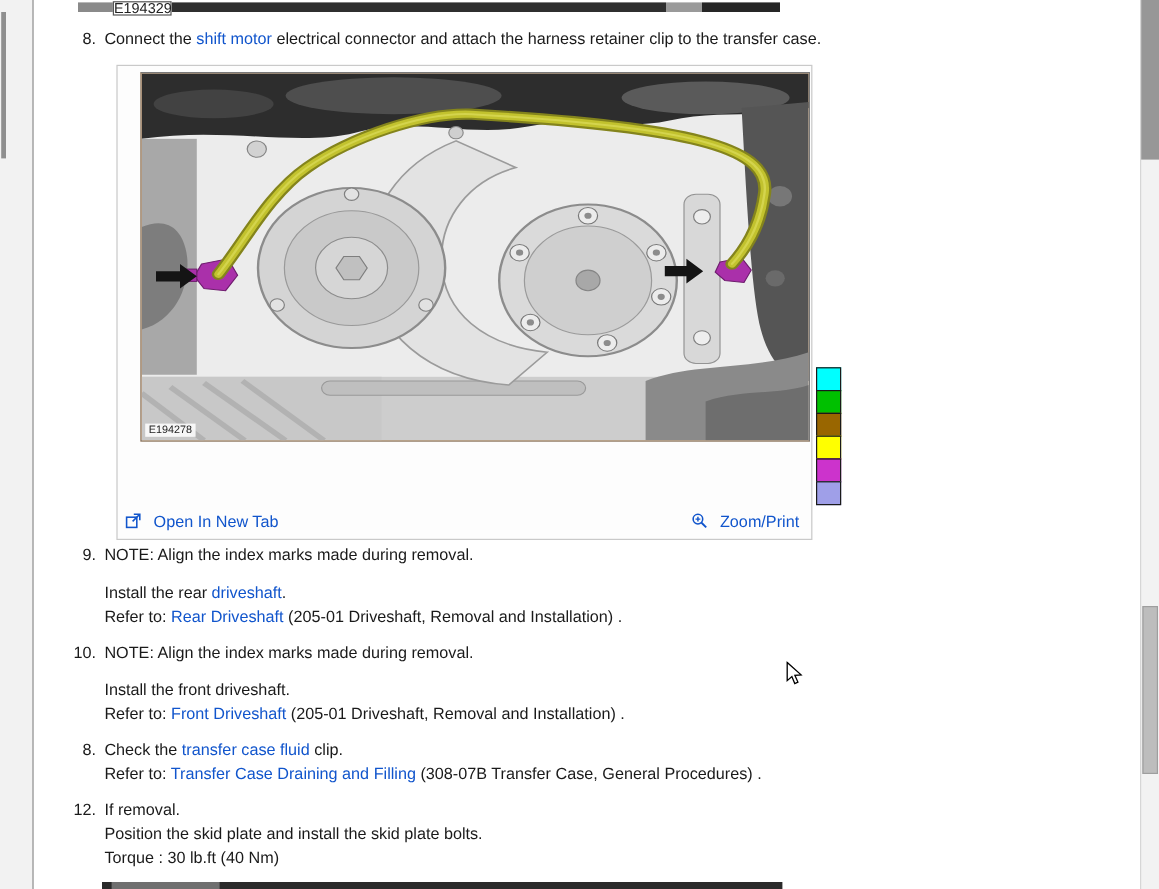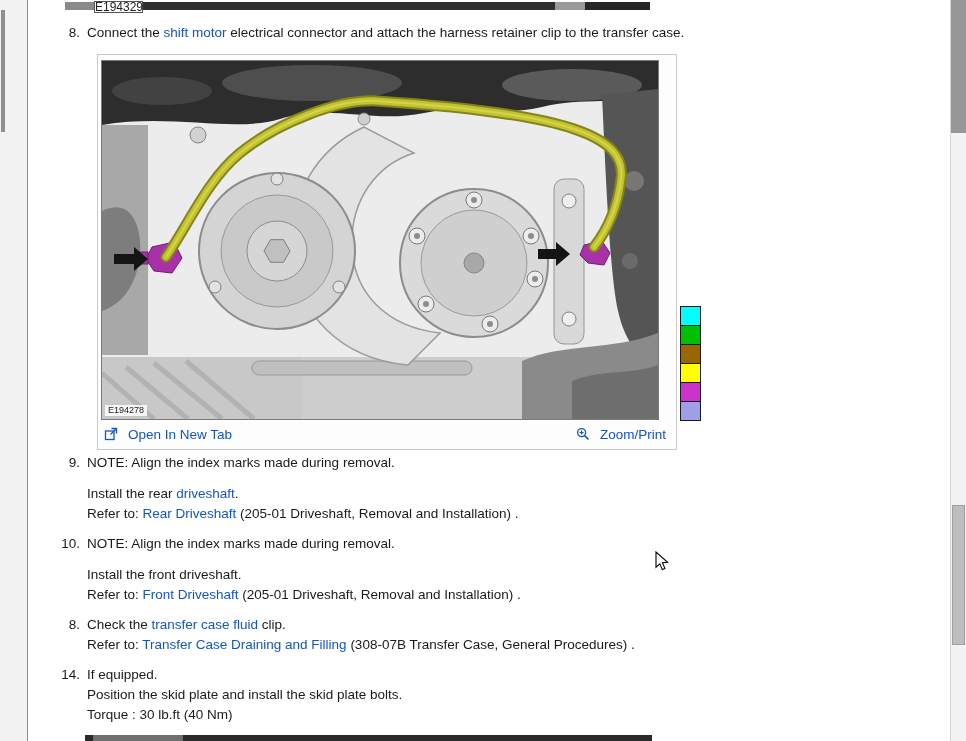--- a/index.html
+++ b/index.html
@@ -34,21 +34,21 @@
   .bs-light{position:absolute;left:8px;top:0;width:90px;height:6px;background:#6f6f6f}
 
   
   .step{position:absolute;left:54px;width:885px;line-height:17px}
   .num{display:inline-block;width:26px;text-align:right;margin-right:7px;vertical-align:top}
   .txt{display:inline}
   .cont{position:absolute;left:87px;line-height:17px;width:850px}
 
   
   .figure-box{position:absolute;left:97px;top:54px;width:580px;height:396px;border:1px solid #c9c9c9;background:#fdfdfd}
-  .figure-image{position:absolute;left:3px;top:5px;width:558px;height:360px;border:1px solid #7a7a7a;background:#fdba74;overflow:hidden}
+  .figure-image{position:absolute;left:19px;top:5px;width:558px;height:308px;border:1px solid #7a7a7a;background:#fdba74;overflow:hidden}
   .figure-image svg{display:block;width:100%;height:100%}
   .fig-label{position:absolute;left:3px;bottom:3px;font-size:9px;color:#222;background:rgba(255,255,255,.85);padding:0 3px;line-height:11px}
   .figure-toolbar{position:absolute;left:6px;right:10px;bottom:4px;height:22px;display:flex;justify-content:space-between;align-items:center}
   .tool-link{display:inline-flex;align-items:center;gap:10px;color:var(--link);font-size:13.5px;cursor:pointer}
   .tool-link svg{display:block}
 
   
   .legend-stack{position:absolute;left:680px;top:306px;width:21px}
   .swatch{width:21px;height:20px;border:1px solid #1a1a1a;margin-top:-1px}
   .swatch:first-child{margin-top:0}
@@ -205,21 +205,21 @@
 </div>
 
 <div class="step" style="top:616px">
   <span class="num">8.</span><span class="txt"><span>Check the </span><a class="link">transfer case fluid</a><span> clip.</span></span>
 </div>
 <div class="cont" style="top:636px">
   <span>Refer to: </span><a class="link">Transfer Case Draining and Filling</a><span> (308-07B Transfer Case, General Procedures) .</span>
 </div>
 
 <div class="step" style="top:666px">
-  <span class="num">14.</span><span class="txt"><span>If equipped.</span></span>
+  <span class="num">12.</span><span class="txt"><span>If removal.</span></span>
 </div>
 <div class="cont" style="top:686px">
   <span>Position the skid plate and install the skid plate bolts.</span>
 </div>
 <div class="cont" style="top:706px">
   <span class="italic">Torque</span><span> : 30 lb.ft (40 Nm)</span>
 </div>
 
 <div class="bottom-strip">
   <div class="bs-light"></div>

